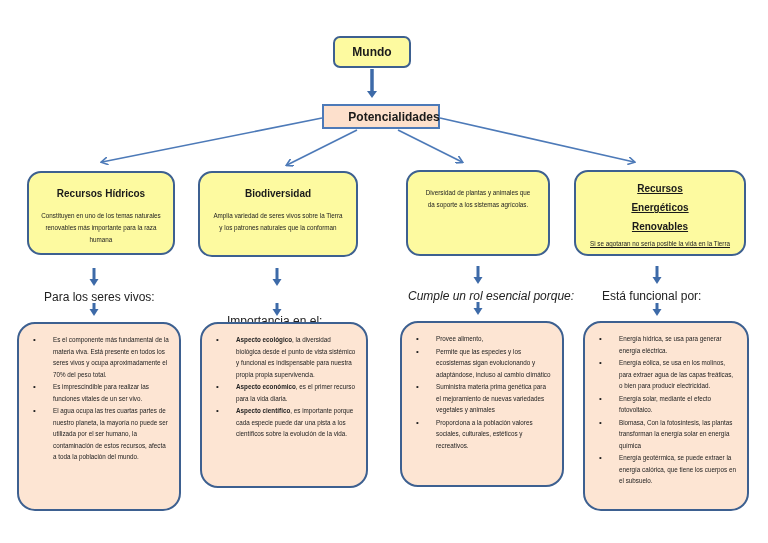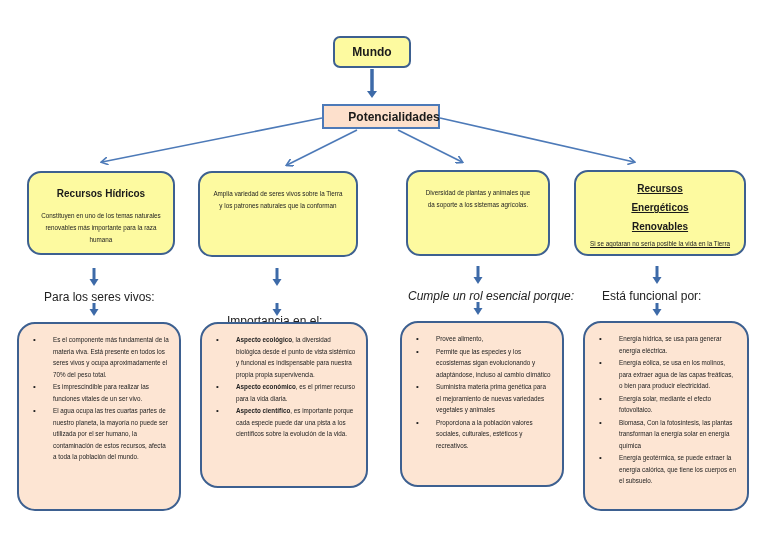--- a/index.html
+++ b/index.html
@@ -79,20 +79,21 @@
 <div class="hub-box">
   <span>Potencialidades</span>
 </div>
 
 <div class="cat-box" style="left:27px; top:171px; width:148px; height:84px;">
   <div class="cat-title">Recursos Hídricos</div>
   <div class="cat-desc" style="padding:0 4px;">Constituyen en uno de los temas naturales renovables más importante para la raza humana</div>
 </div>
 
 <div class="cat-box" style="left:198px; top:171px; width:160px; height:86px;">
+  <div class="cat-title">Biodiversidad</div>
   <div class="cat-desc" style="padding:0 6px;">Amplia variedad de seres vivos sobre la Tierra y los patrones naturales que la conforman</div>
 </div>
 
 <div class="cat-box" style="left:406px; top:170px; width:144px; height:86px;">
   <div class="cat-desc" style="padding:0 10px;">Diversidad de plantas y animales que da soporte a los sistemas agrícolas.</div>
 </div>
 
 <div class="cat-box" style="left:574px; top:170px; width:172px; height:86px; padding-top:4px;text-decoration:underline;">
   <div class="cat-title" style="padding:0 30px;">Recursos Energéticos Renovables</div>
   <div class="cat-desc" style="margin-top:2px; padding:0 8px;">Si se agotaran no sería posible la vida en la Tierra</div>

